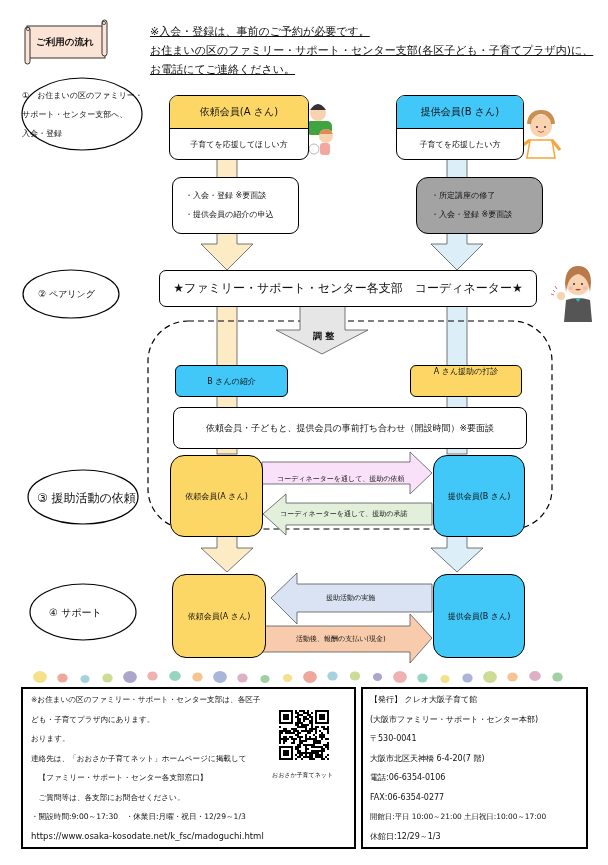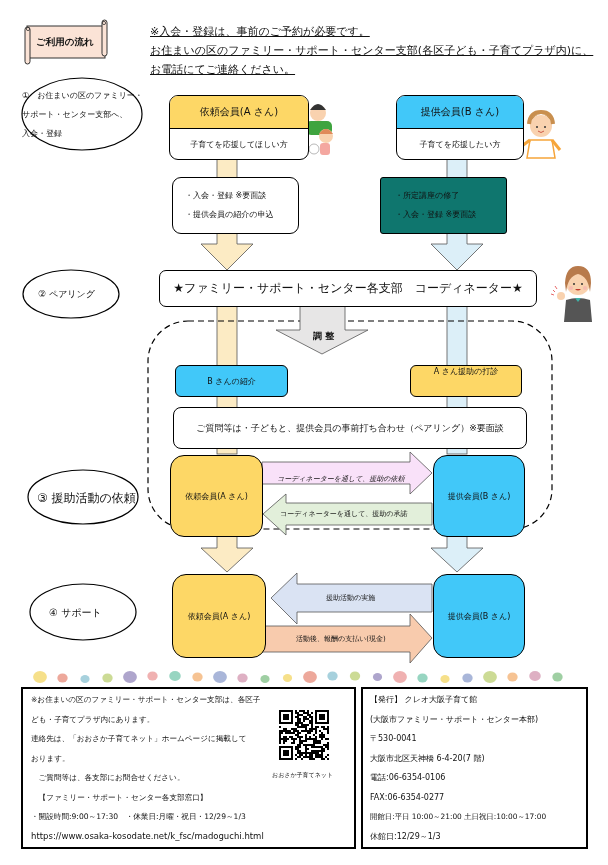--- a/index.html
+++ b/index.html
@@ -419,66 +419,66 @@
 </div>
 
 <div class="abs" style="left:396px;top:95px;width:126px;height:63px;border:1.2px solid #000;border-radius:9px;overflow:hidden;background:#fff;">
   <div style="height:32px;background:#41C8F9;border-bottom:1px solid #000;display:flex;align-items:center;justify-content:center;">
     <span class="boxhead">提供会員(B さん)</span>
   </div>
   <div style="height:30px;display:flex;align-items:center;justify-content:center;">
     <span class="boxsub">子育てを応援したい方</span>
   </div>
 </div>
-<div class="abs" style="left:380px;top:177px;width:125px;height:55px;border:1.2px solid #000;border-radius:3px;background:#0f766e;">
+<div class="abs" style="left:416px;top:177px;width:125px;height:55px;border:1.2px solid #000;border-radius:12px;background:#a3a3a3;">
   <div class="small" style="position:absolute;left:14px;top:12px;">・所定講座の修了</div>
   <div class="small" style="position:absolute;left:14px;top:31px;">・入会・登録 ※要面談</div>
 </div>
 
 <div class="abs" style="left:159px;top:270px;width:376px;height:35px;border:1.2px solid #000;border-radius:7px;background:#fff;display:flex;align-items:center;justify-content:center;">
   <span class="coord">★ファミリー・サポート・センター各支部　コーディネーター★</span>
 </div>
 
 <div class="t" style="left:313px;top:330px;font-size:9px;font-weight:bold;">調 整</div>
 
 <div class="abs" style="left:175px;top:365px;width:111px;height:30px;border:1.2px solid #000;border-radius:6px;background:#41C8F9;display:flex;align-items:center;justify-content:center;text-align:center;">
   <span class="small">B さんの紹介</span>
 </div>
 <div class="abs" style="left:410px;top:365px;width:110px;height:30px;border:1.2px solid #000;border-radius:6px;background:#FDD766;display:flex;align-items:flex-start;justify-content:center;">
   <span class="small">A さん援助の打診</span>
 </div>
 <div class="abs" style="left:173px;top:407px;width:352px;height:40px;border:1.2px solid #000;border-radius:8px;background:#fff;display:flex;align-items:center;justify-content:center;">
-  <span class="med">ご質問等は・子どもと、提供会員の事前打ち合わせ（ペアリング）※要面談</span>
+  <span class="med">依頼会員・子どもと、提供会員の事前打ち合わせ（開設時間）※要面談</span>
 </div>
 
 <div class="abs" style="left:170px;top:455px;width:91px;height:80px;border:1.2px solid #000;border-radius:14px;background:#FDD766;display:flex;align-items:center;justify-content:center;">
   <span class="small">依頼会員(A さん)</span>
 </div>
 <div class="abs" style="left:433px;top:455px;width:90px;height:80px;border:1.2px solid #000;border-radius:14px;background:#41C8F9;display:flex;align-items:center;justify-content:center;">
   <span class="small">提供会員(B さん)</span>
 </div>
-<div class="t" style="left:277px;top:474px;font-size:7px;font-style:italic;">コーディネーターを通して、援助の依頼</div>
+<div class="t" style="left:277px;top:474px;font-size:7px;">コーディネーターを通して、援助の依頼</div>
 <div class="t" style="left:280px;top:509px;font-size:7px;">コーディネーターを通して、援助の承諾</div>
 
 <div class="abs" style="left:172px;top:574px;width:92px;height:82px;border:1.2px solid #000;border-radius:14px;background:#FDD766;display:flex;align-items:center;justify-content:center;">
   <span class="small">依頼会員(A さん)</span>
 </div>
 <div class="abs" style="left:433px;top:574px;width:90px;height:82px;border:1.2px solid #000;border-radius:14px;background:#41C8F9;display:flex;align-items:center;justify-content:center;">
   <span class="small">提供会員(B さん)</span>
 </div>
 <div class="t" style="left:326px;top:593px;font-size:7px;">援助活動の実施</div>
 <div class="t" style="left:296px;top:634px;font-size:7px;">活動後、報酬の支払い(現金)</div>
 
 <div class="t footer-text" style="left:31px;top:690px;">
   <div>※お住まいの区のファミリー・サポート・センター支部は、各区子</div>
   <div>ども・子育てプラザ内にあります。</div>
+  <div>おります。</div>
   <div>連絡先は、「おおさか子育てネット」ホームページに掲載して</div>
-  <div>おります。</div>
+  <div>　【ファミリー・サポート・センター各支部窓口】</div>
   <div>　ご質問等は、各支部にお問合せください。</div>
-  <div>　【ファミリー・サポート・センター各支部窓口】</div>
   <div>・開設時間:9:00～17:30　・休業日:月曜・祝日・12/29～1/3</div>
   <div style="font-size:8.5px;">https://www.osaka-kosodate.net/k_fsc/madoguchi.html</div>
 </div>
 <div class="t" style="left:272px;top:771px;font-size:6px;">おおさか子育てネット</div>
 
 <div class="t footer-text-r" style="left:370px;top:690px;">
   <div>【発行】 クレオ大阪子育て館</div>
   <div>(大阪市ファミリー・サポート・センター本部)</div>
   <div>〒530-0041</div>
   <div>大阪市北区天神橋 6-4-20(7 階)</div>

